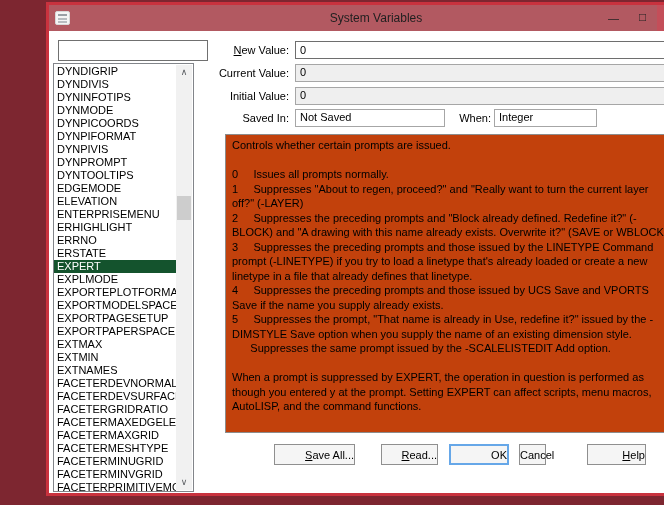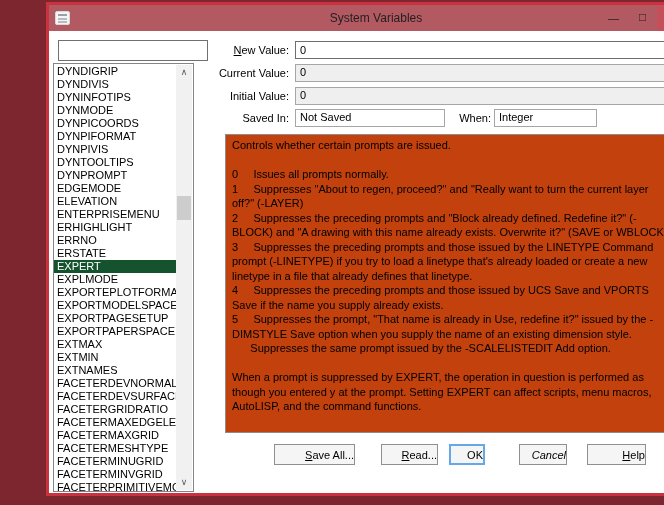--- a/index.html
+++ b/index.html
@@ -99,22 +99,22 @@
   .descbox .scrollbar { background:#f0f0f0; width:15px; }
   
   .btn {
     position:absolute; top:413px; height:21px;
     background:#f5f5f5; border:1px solid #8f8f8f;
     font:inherit; font-size:11px; color:#000; text-align:right; line-height:18px;
     padding:0; cursor:default;
   }
   .btn-saveall { left:225px; width:81px; }
   .btn-read    { left:332px; width:57px; }
-  .btn-ok      { left:400px; width:36px; border:2px solid #66a7e8; line-height:16px; }
-  .btn-cancel  { left:470px; width:48px;font-style:italic; }
+  .btn-ok      { left:400px; width:60px; border:2px solid #66a7e8; line-height:16px; }
+  .btn-cancel  { left:470px; width:27px; }
   .btn-help    { left:538px; width:59px; }
   u { text-decoration:underline; }
 </style>
 </head>
 <body>
 
 <div class="window">
 
   <div class="titlebar">
     <div class="app-icon"></div>
@@ -138,22 +138,22 @@
 
     <div class="listbox">
       <div class="list-items">
           <div class="list-item">DYNDIGRIP</div>
           <div class="list-item">DYNDIVIS</div>
           <div class="list-item">DYNINFOTIPS</div>
           <div class="list-item">DYNMODE</div>
           <div class="list-item">DYNPICOORDS</div>
           <div class="list-item">DYNPIFORMAT</div>
           <div class="list-item">DYNPIVIS</div>
+          <div class="list-item">DYNPROMPT</div>
           <div class="list-item">DYNTOOLTIPS</div>
-          <div class="list-item">DYNPROMPT</div>
           <div class="list-item">EDGEMODE</div>
           <div class="list-item">ELEVATION</div>
           <div class="list-item">ENTERPRISEMENU</div>
           <div class="list-item">ERHIGHLIGHT</div>
           <div class="list-item">ERRNO</div>
           <div class="list-item">ERSTATE</div>
           <div class="list-item selected">EXPERT</div>
           <div class="list-item">EXPLMODE</div>
           <div class="list-item">EXPORTEPLOTFORMAT</div>
           <div class="list-item">EXPORTMODELSPACE</div>

